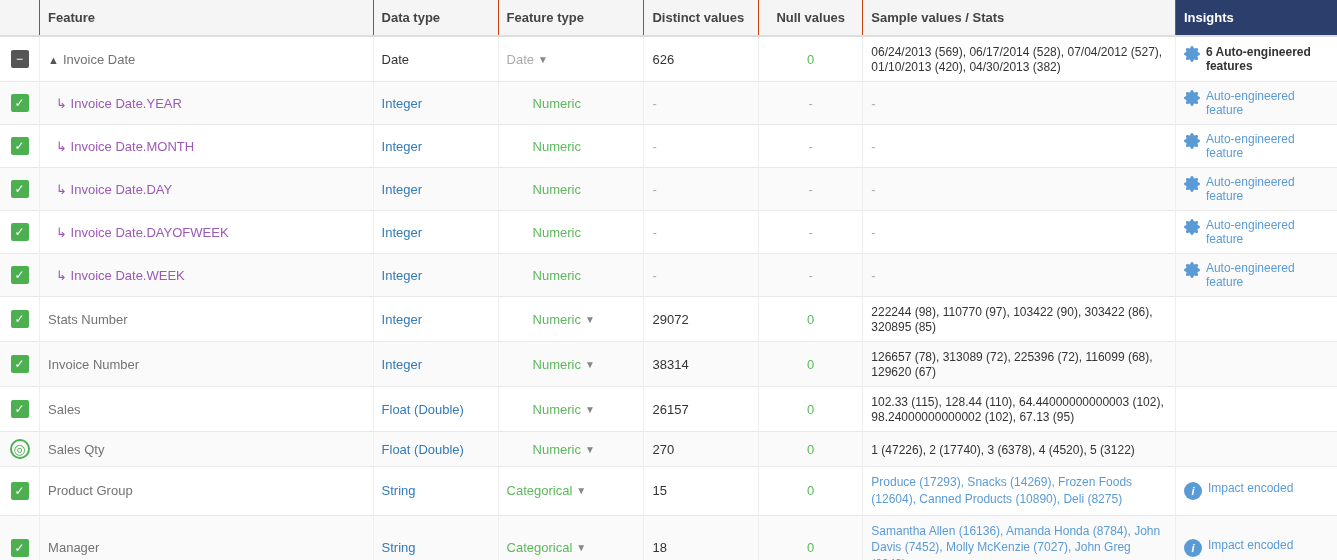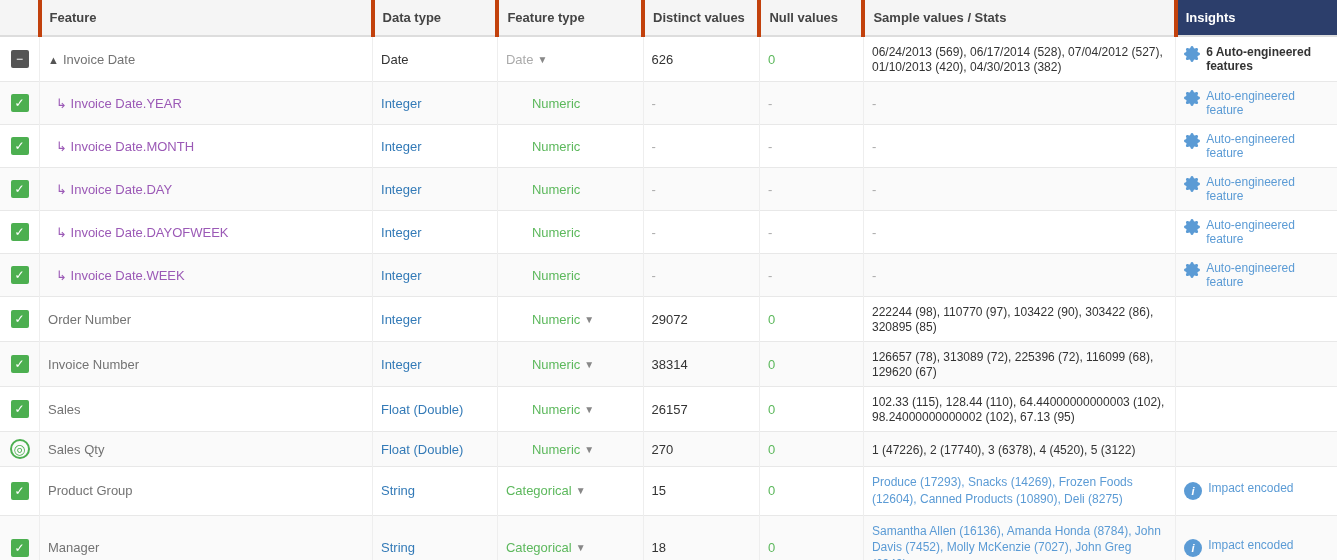--- a/index.html
+++ b/index.html
@@ -16,21 +16,21 @@
     thead tr {
       background: #f5f5f5;
       border-bottom: 2px solid #ddd;
     }
     thead th {
       padding: 10px 8px;
       text-align: left;
       font-weight: 600;
       font-size: 13px;
       color: #444;
-      border-right: 4px solid #c2410c;
+      border-right: 1px solid #c2410c;
       white-space: nowrap;
     }
     thead th:last-child { border-right: none; }
     tbody tr {
       border-bottom: 1px solid #e8e8e8;
     }
     tbody tr:nth-child(even) { background: #fafafa; }
     tbody tr:nth-child(odd) { background: #fff; }
     tbody td {
       padding: 7px 8px;
@@ -38,21 +38,21 @@
       border-right: 1px solid #eeeeee;
       font-size: 13px;
     }
     tbody td:last-child { border-right: none; }
 
     .col-checkbox { width: 38px; text-align: center; }
     .col-feature { width: 320px; }
     .col-datatype { width: 120px; }
     .col-featuretype { width: 140px; }
     .col-distinct { width: 110px; }
-    .col-null { width: 100px; }
+    .col-null { width: 100px; text-align: center; }
     .col-sample { width: 300px; }
     .col-insights { width: 155px; }
 
     .checkbox {
       width: 18px; height: 18px;
       background: #4caf50;
       border-radius: 2px;
       display: inline-flex;
       align-items: center;
       justify-content: center;
@@ -258,21 +258,21 @@
       <svg class="gear-icon-svg" viewBox="0 0 16 16" fill="#5b9bd5">
         <path d="M8 5a3 3 0 1 0 0 6A3 3 0 0 0 8 5zm0 1a2 2 0 1 1 0 4A2 2 0 0 1 8 6z"></path>
         <path d="M9.405 1.05c-.413-1.4-2.397-1.4-2.81 0l-.1.34a1.464 1.464 0 0 1-2.105.872l-.31-.17c-1.283-.698-2.686.705-1.987 1.987l.169.311c.446.82.023 1.841-.872 2.105l-.34.1c-1.4.413-1.4 2.397 0 2.81l.34.1a1.464 1.464 0 0 1 .872 2.105l-.17.31c-.698 1.283.705 2.686 1.987 1.987l.311-.169a1.464 1.464 0 0 1 2.105.872l.1.34c.413 1.4 2.397 1.4 2.81 0l.1-.34a1.464 1.464 0 0 1 2.105-.872l.31.17c1.283.698 2.686-.705 1.987-1.987l-.169-.311a1.464 1.464 0 0 1 .872-2.105l.34-.1c1.4-.413 1.4-2.397 0-2.81l-.34-.1a1.464 1.464 0 0 1-.872-2.105l.17-.31c.698-1.283-.705-2.686-1.987-1.987l-.311.169a1.464 1.464 0 0 1-2.105-.872l-.1-.34z"></path>
       </svg>
       <span style="color:#5b9bd5;">Auto-engineered feature</span>
     </div>
         </td>
       </tr>
       <tr>
         <td class="col-checkbox"><span class="checkbox">✓</span></td>
-        <td class="col-feature"><span class="feature-name">Order Number</span></td>
+        <td class="col-feature"><span class="feature-name">Stats Number</span></td>
         <td class="col-datatype"><span class="dtype-integer">Integer</span></td>
         <td class="col-featuretype"><span class="dropdown-select">
       <span class="ftype-numeric">Numeric</span>
       <span class="dropdown-arrow">▼</span>
     </span></td>
         <td class="col-distinct"><span class="distinct-val">29072</span></td>
         <td class="col-null"><span class="null-val-zero">0</span></td>
         <td class="col-sample"><span class="sample-black">222244 (98), 110770 (97), 103422 (90), 303422 (86), 320895 (85)</span></td>
         <td class="col-insights"></td>
       </tr>

